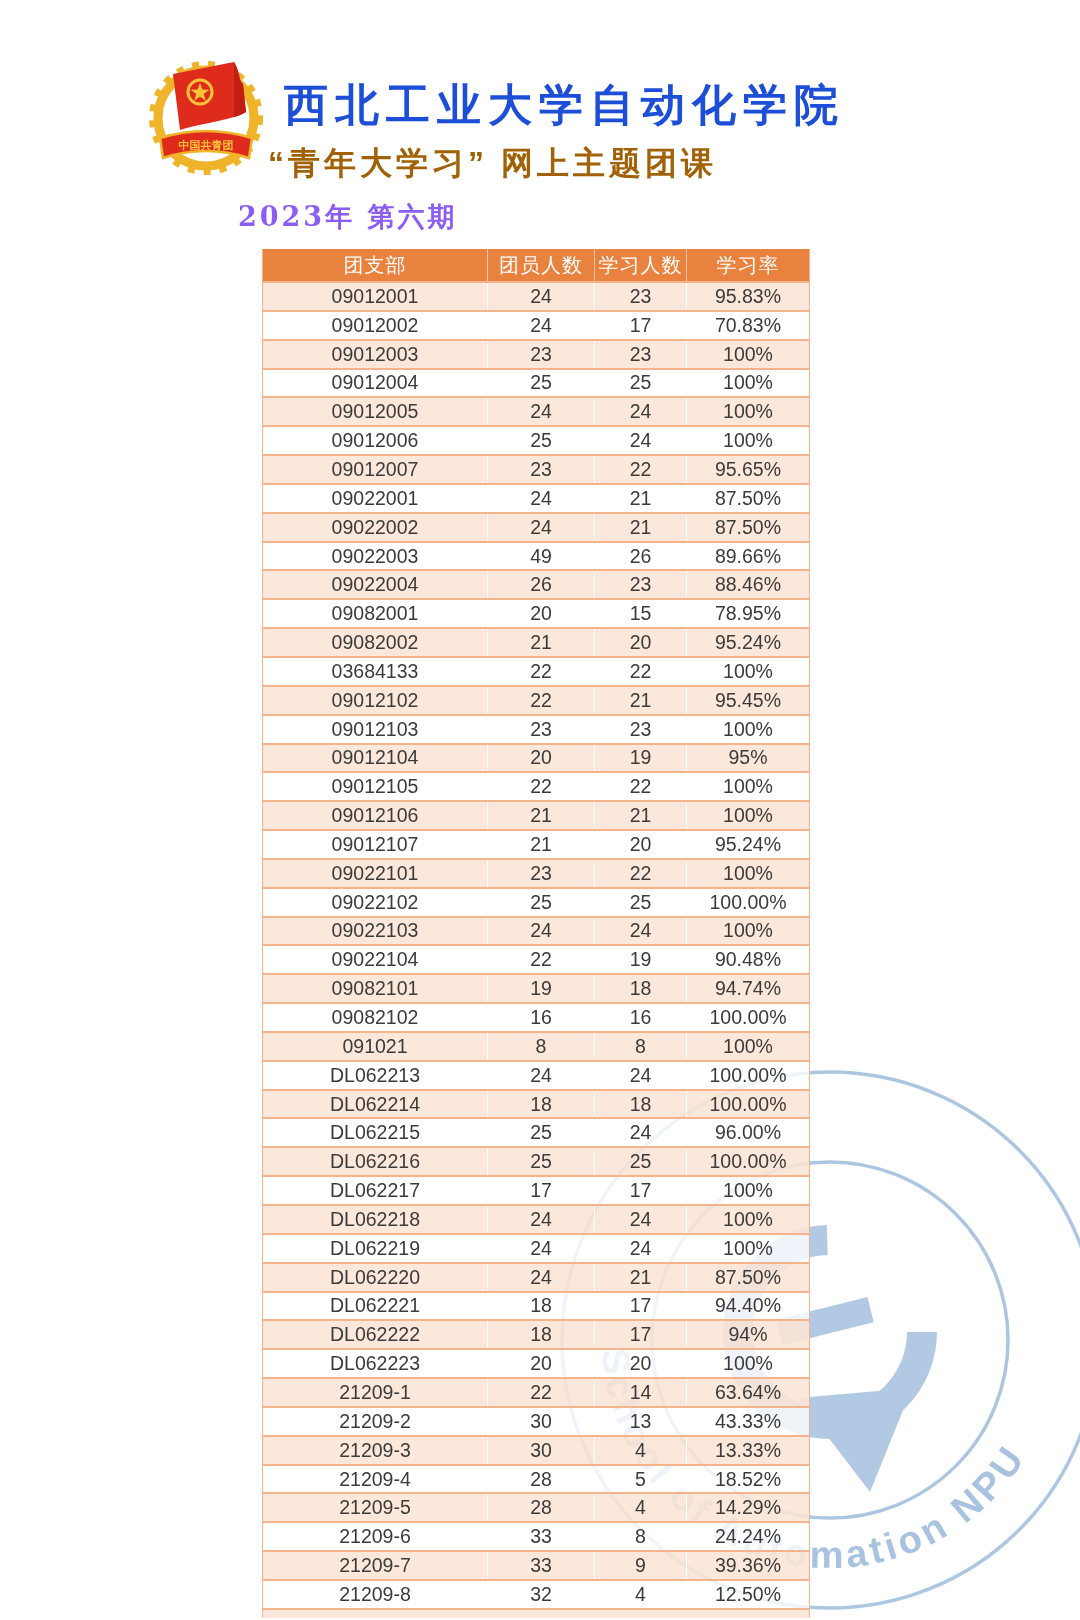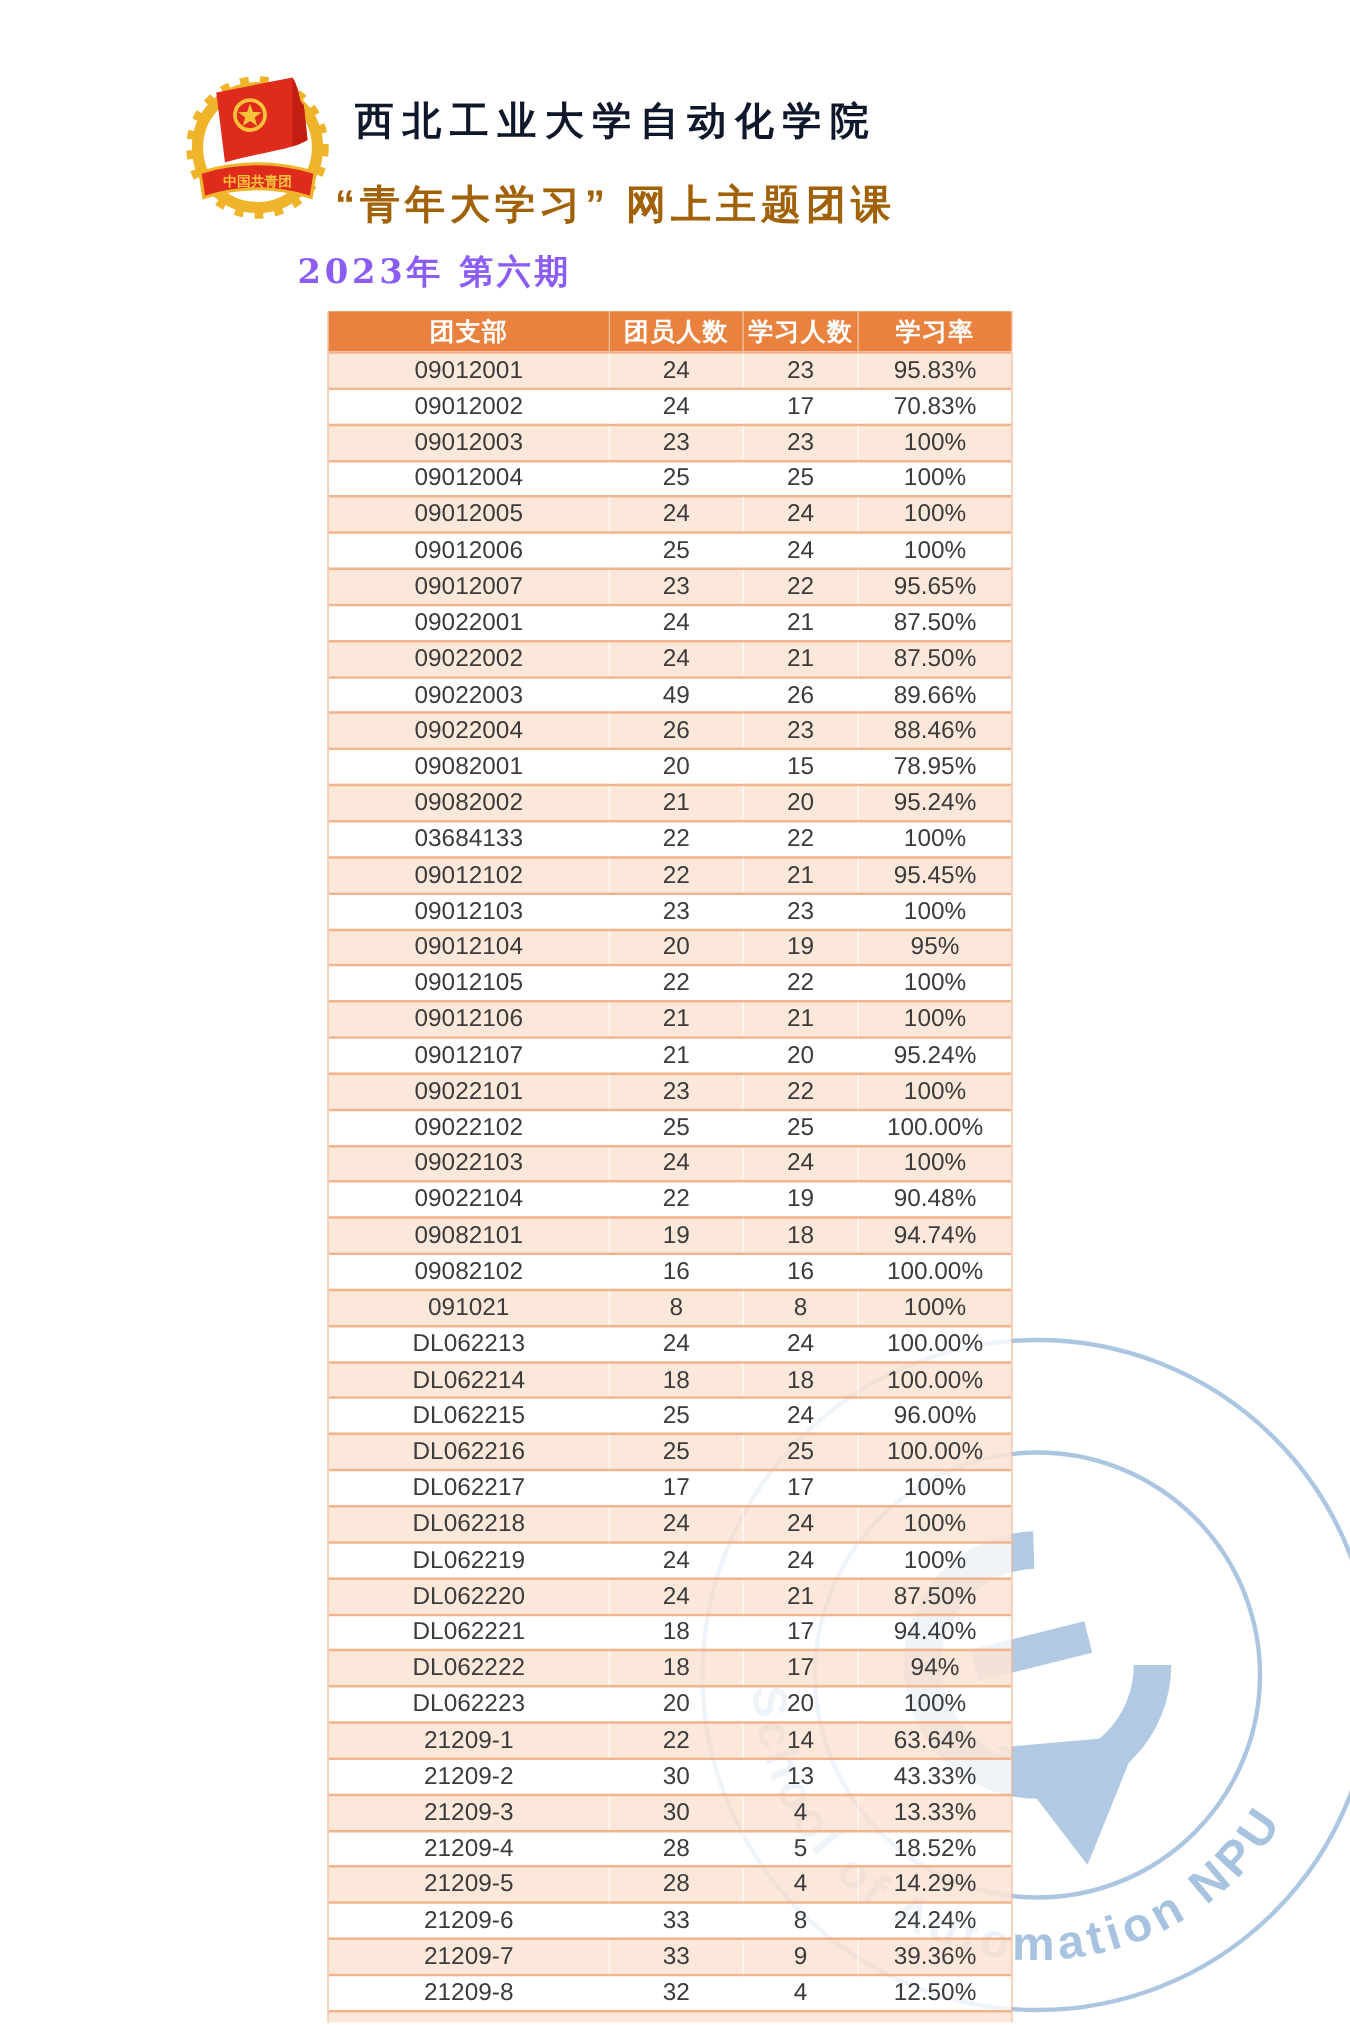--- a/index.html
+++ b/index.html
@@ -7,21 +7,21 @@
     width:1080px;height:1620px;position:relative;overflow:hidden;
     background:#ffffff;
     font-family:"Liberation Sans","DejaVu Sans",sans-serif;
   }
   .page{position:absolute;inset:0;}
 
   
   .badge{position:absolute;left:146px;top:50px;width:120px;height:128px;}
   .school-title{
     position:absolute;left:284px;top:76px;width:640px;
-    font-size:31px;font-weight:bold;color:#0f172a;letter-spacing:7px;
+    font-size:44px;font-weight:bold;color:#1d4ed8;letter-spacing:7px;
     white-space:nowrap;
   }
   .course-title{
     position:absolute;left:268px;top:142px;width:620px;
     font-size:32px;font-weight:bold;color:#a16207;letter-spacing:4px;
     white-space:nowrap;
   }
   .issue-label{
     position:absolute;left:238px;top:199px;
     font-family:"DejaVu Serif","Liberation Serif",serif;
@@ -40,21 +40,21 @@
     position:absolute;left:262px;top:249px;width:548px;z-index:1;
     border-left:1px solid #F2B38D;border-right:1px solid #F2B38D;
     box-sizing:border-box;
   }
   .thead{
     display:grid;grid-template-columns:224px 107px 92px 123px;
     height:32px;background:#E8823E;
   }
   .thcell{
     display:flex;align-items:center;justify-content:center;
-    color:#ffffff;font-size:20px;font-weight:700;letter-spacing:1px;
+    color:#ffffff;font-size:20px;font-weight:400;letter-spacing:1px;
     border-left:1.5px solid rgba(255,255,255,.55);
     box-sizing:border-box;
   }
   .thcell:first-child{border-left:none;}
   .trow{
     display:grid;grid-template-columns:224px 107px 92px 123px;
     height:28.85px;box-sizing:border-box;
     border-top:2px solid #F2B38D;
     text-align:center;
   }

